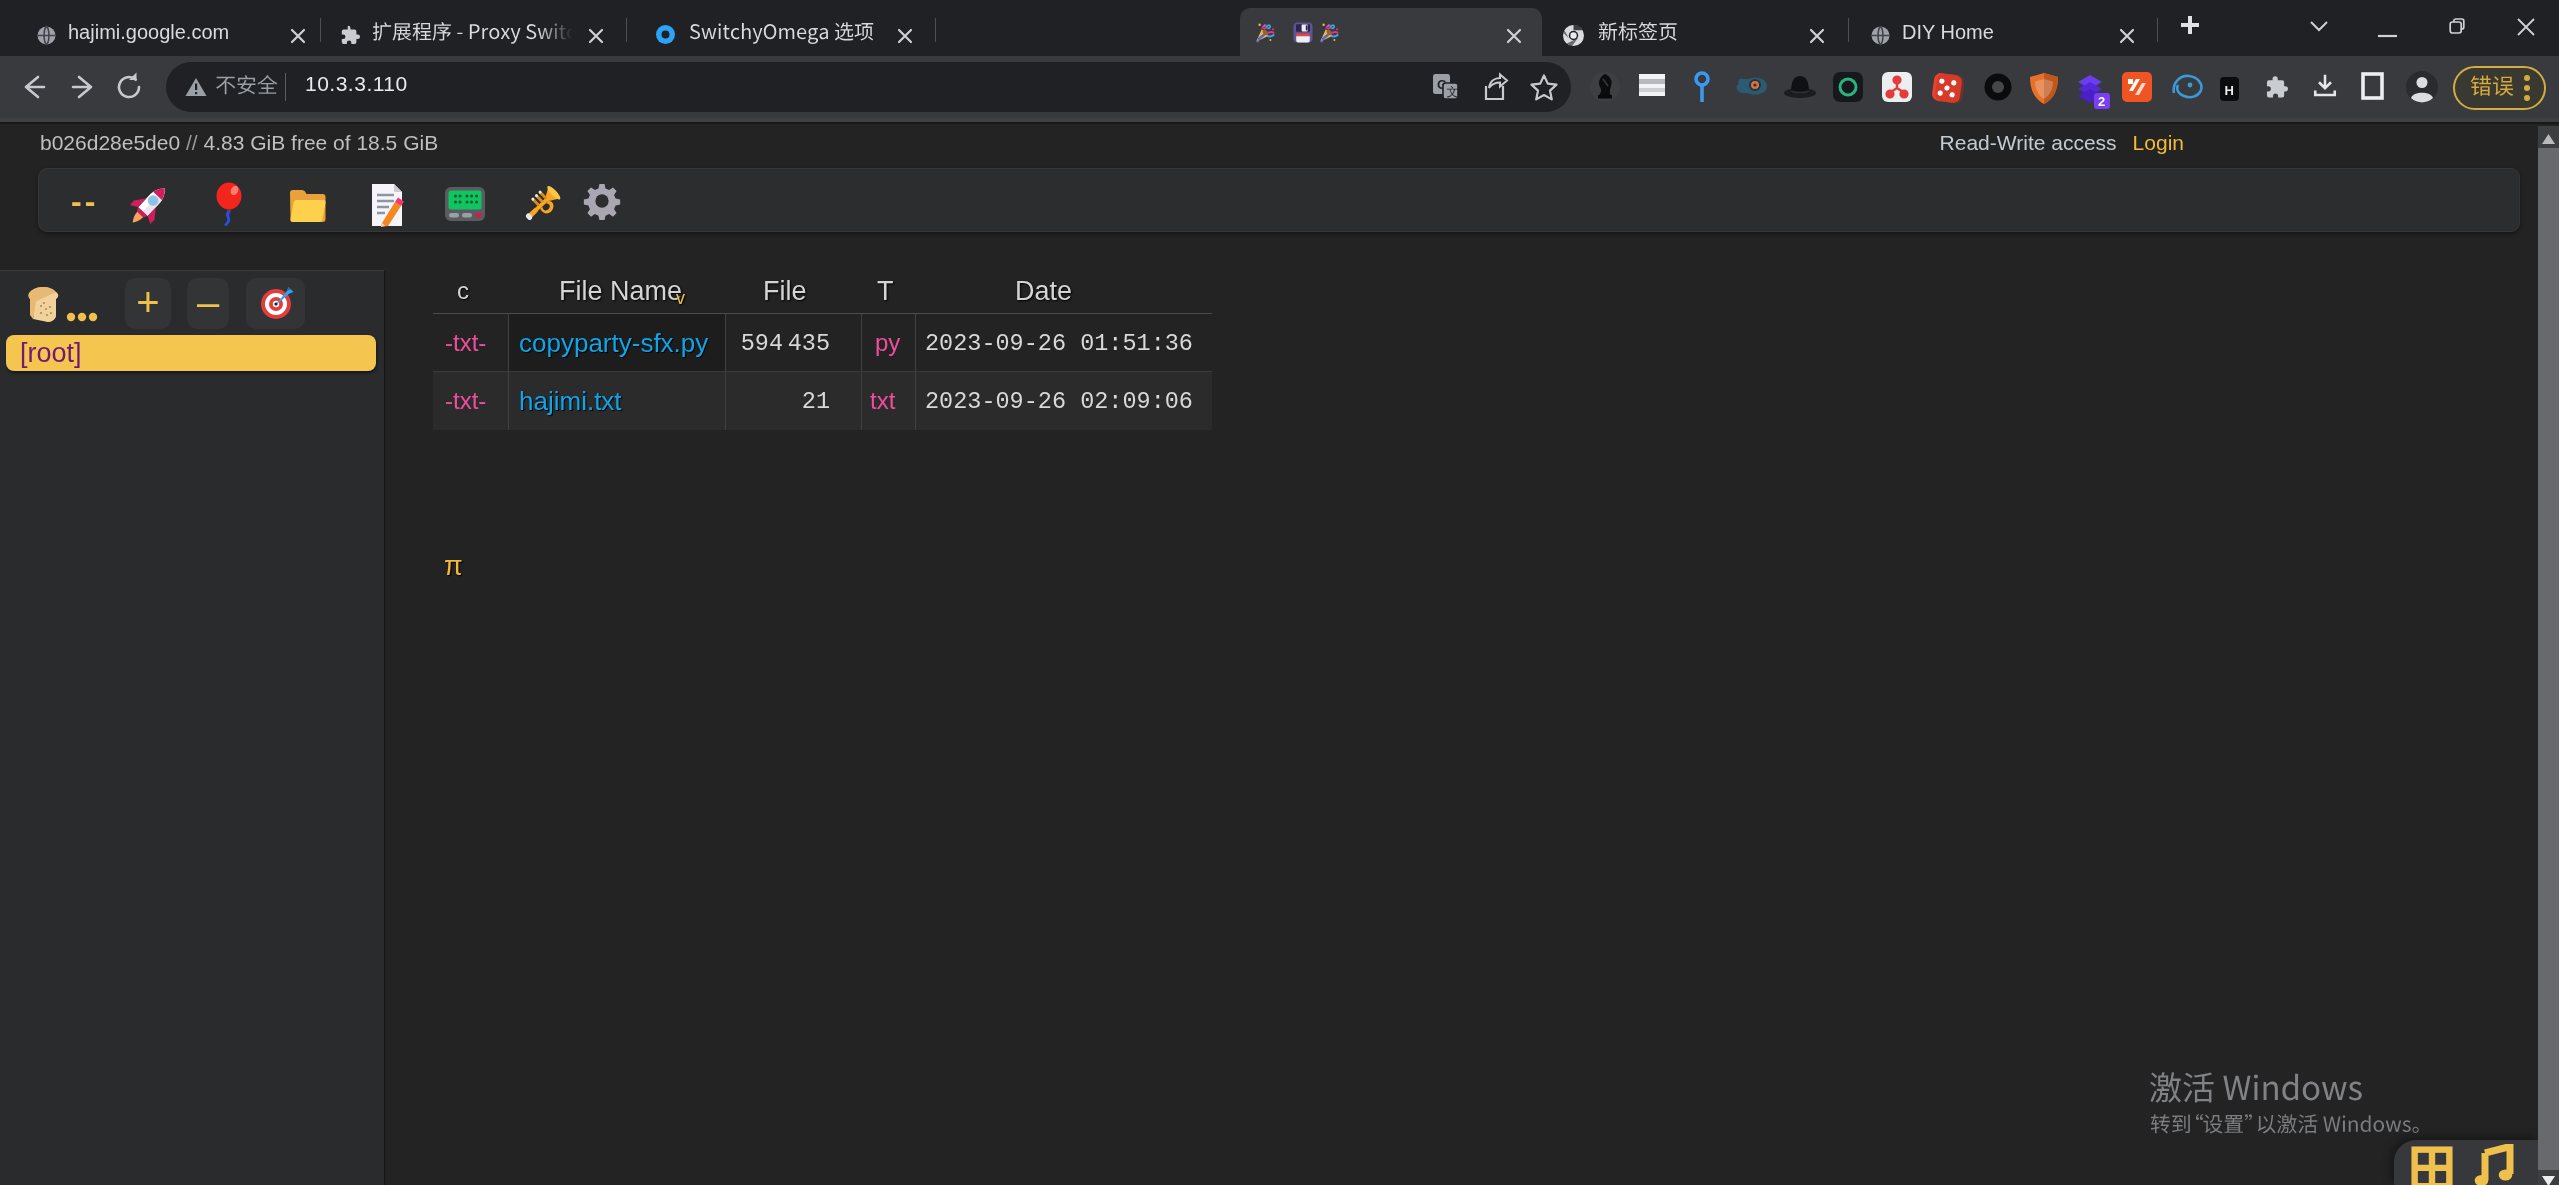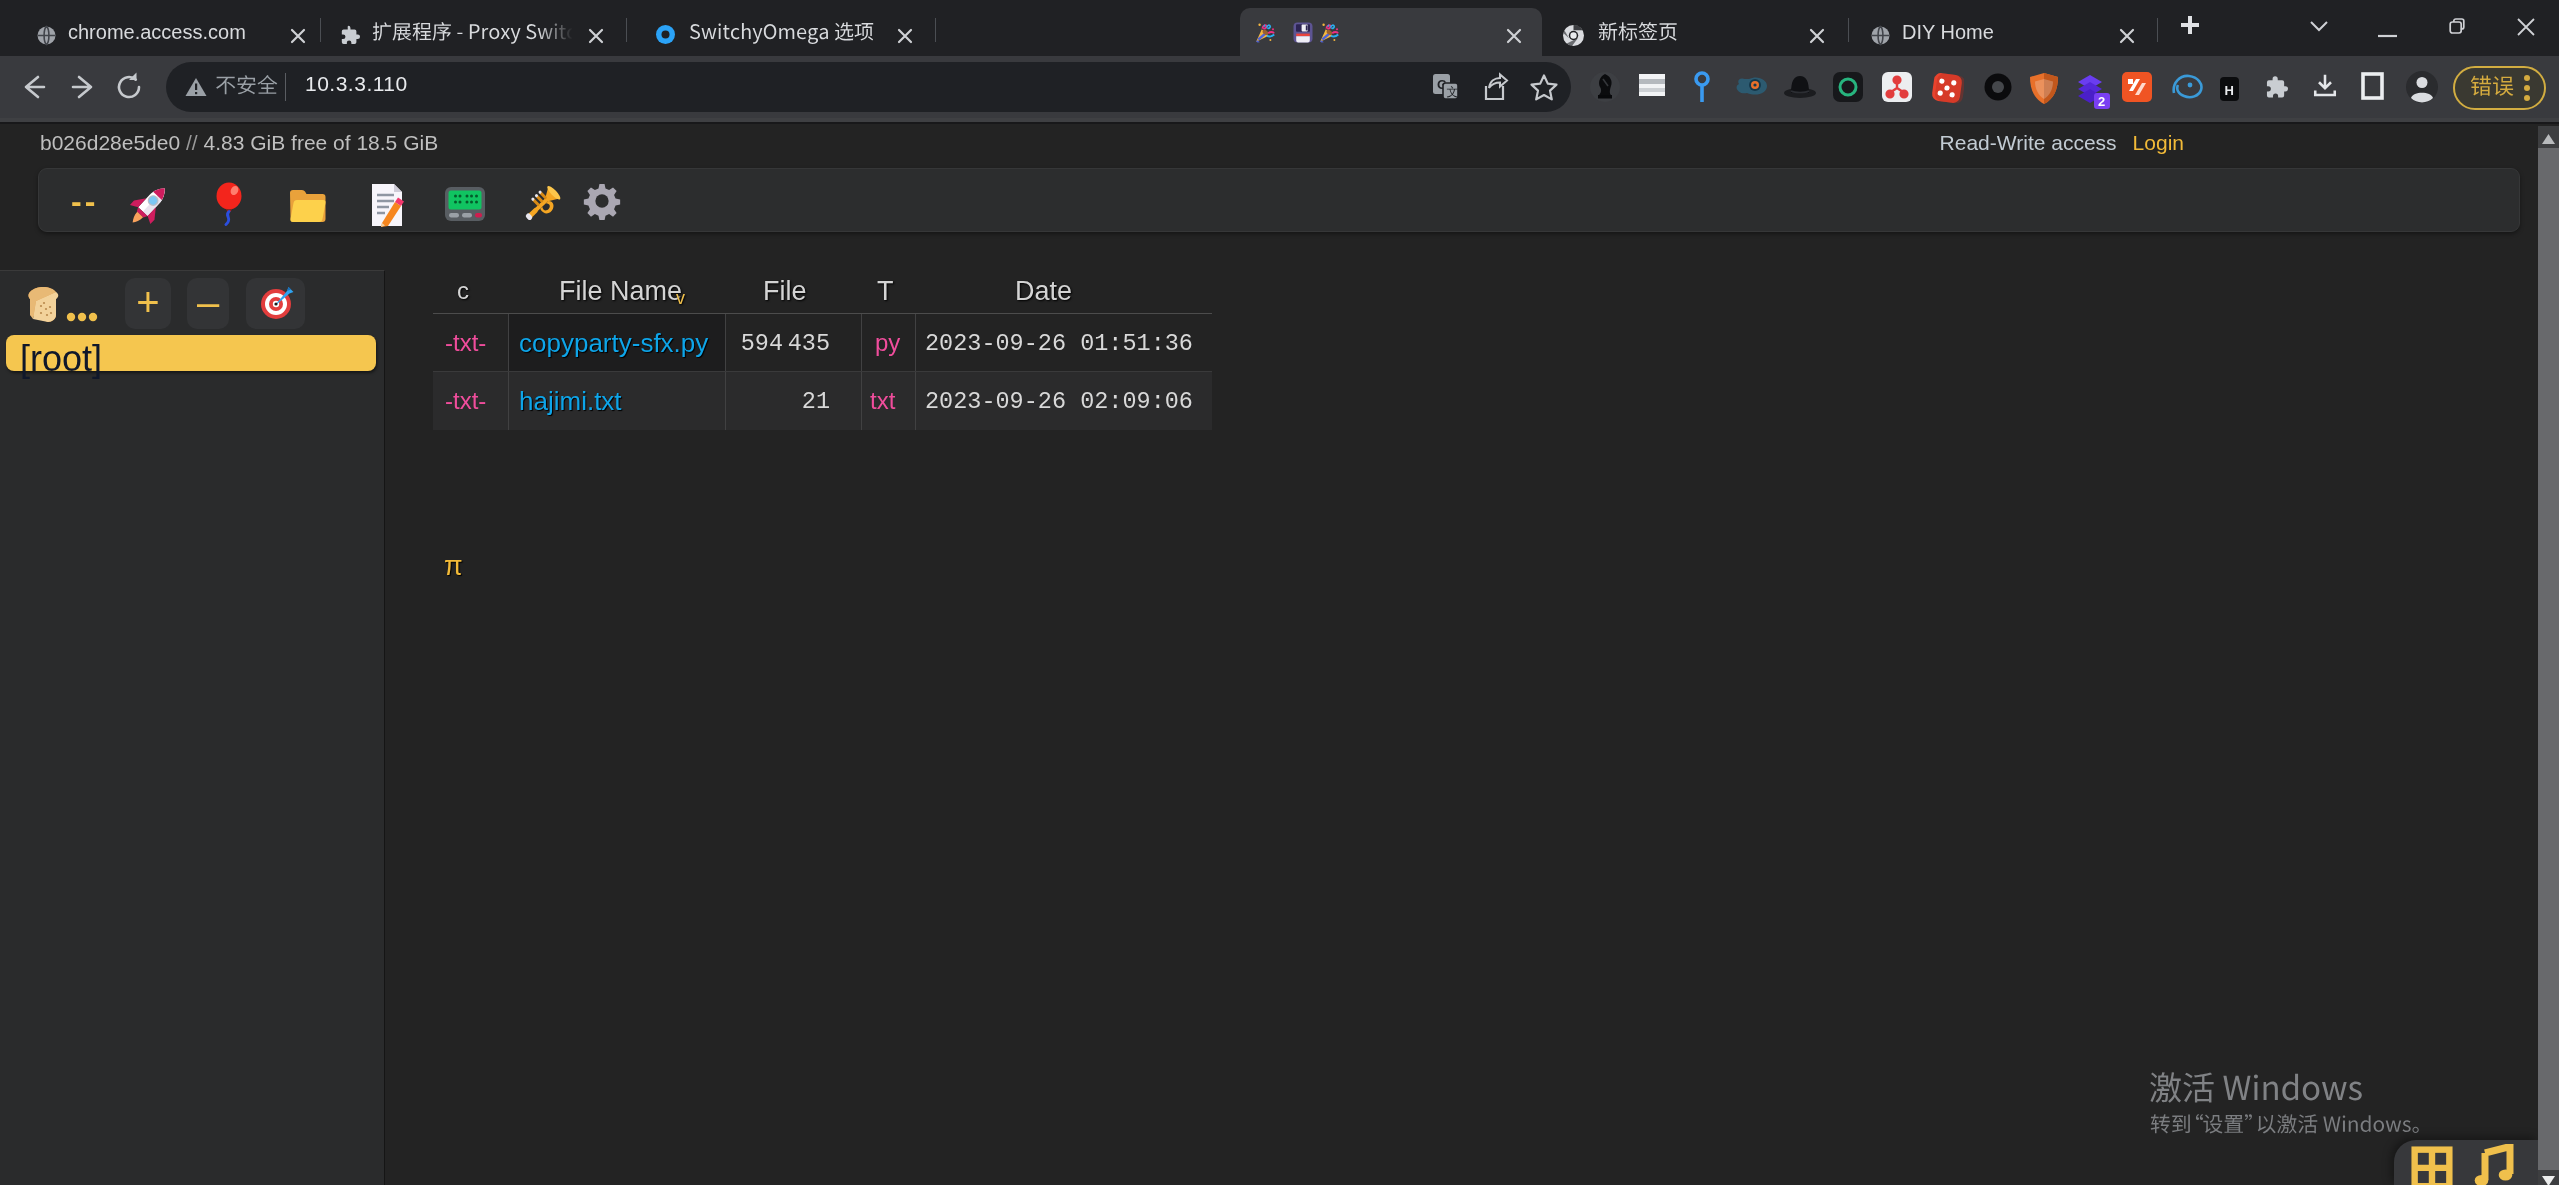--- a/index.html
+++ b/index.html
@@ -18,21 +18,21 @@
 #pill{position:absolute;left:166px;top:6px;width:1405px;height:50px;border-radius:25px;background:#1f2125}
 .navic{position:absolute;top:12px}
 
 #page{position:absolute;left:0;top:126px;width:2538px;height:1059px;background:#232323}
 #sidebar{position:absolute;left:0;top:144px;width:385px;height:915px;background:#2a2b2c;border-top:1px solid #3a3a3a;border-right:1px solid #151515}
 #topbar{position:absolute;left:0;top:0;width:2232px;height:40px;color:#bfbfbf;font-size:21px}
 #ops{position:absolute;left:38px;top:42px;width:2482px;height:64px;background:#2c2d2e;border:1px solid #363738;border-radius:9px;box-shadow:0 2px 4px rgba(0,0,0,.4)}
 .opsico{position:absolute;top:13px}
 .sbtn{position:absolute;top:7px;height:51px;background:#333436;border-radius:10px;color:#f0c04c;text-align:center;font-size:40px;line-height:48px;font-weight:400}
 #rootbar{position:absolute;left:6px;top:209px;width:370px;height:36px;background:#f5c64f;border-radius:8px;box-shadow:1px 2px 3px rgba(0,0,0,.5)}
-#rootbar span{position:absolute;left:14px;top:3px;font-size:36px;color:#0f172a}
+#rootbar span{position:absolute;left:14px;top:3px;font-size:27px;color:#701a75}
 
 #ftab{position:absolute;left:433px;top:147px}
 .hrow{position:absolute;color:#d4d4d4;font-size:27px;text-shadow:1px 1px 2px #000;white-space:nowrap}
 .cell{position:absolute;font-size:24px;color:#d8d8d8}
 .mono{font-family:"Liberation Mono",monospace;font-size:23.5px}
 .pink{color:#f04d9c}
 .gold{color:#0ea5e9}
 .fn{font-size:26px;text-shadow:1px 1px 1px #000}
 
 #cpanel{position:absolute;left:442px;top:345px;font-size:38px;font-weight:bold;color:#f2ba38;text-shadow:2px 2px 2px rgba(0,0,0,.7)}
@@ -47,21 +47,21 @@
 <body>
 <div id="wrap">
 
 <div id="tabbar">
 
   <div class="tab" style="left:8px;width:312px">
     <span class="abs" style="left:28px;top:17px"><svg width="21" height="21" viewBox="0 0 21 21">
             <circle cx="10.5" cy="10.5" r="9" fill="#9fa3a9"></circle>
             <path d="M1.5 10.5h18M10.5 1.5c3.2 2.4 3.2 15.6 0 18c-3.2-2.4-3.2-15.6 0-18z" stroke="#41444a" stroke-width="1.6" fill="none"></path>
           </svg></span>
-    <span class="ttl" style="left:60px;width:200px">chrome.access.com</span>
+    <span class="ttl" style="left:60px;width:200px">hajimi.google.com</span>
     <span class="tabx" style="left:279px">
           <svg width="22" height="22" viewBox="0 0 22 22">
             <path d="M5 5l12 12M17 5L5 17" stroke="#ced0d4" stroke-width="2.2" stroke-linecap="round"></path>
           </svg>
         </span>
   </div>
   <div class="tsep" style="left:320px"></div>
 
   <div class="tab" style="left:326px;width:300px">
     <span class="abs" style="left:14px;top:16px"><svg width="23" height="23" viewBox="0 0 24 24">

